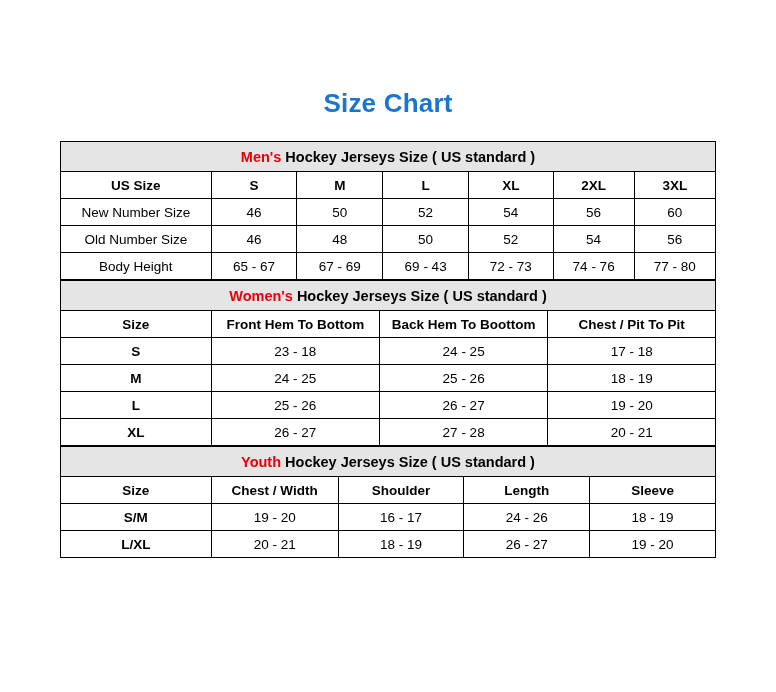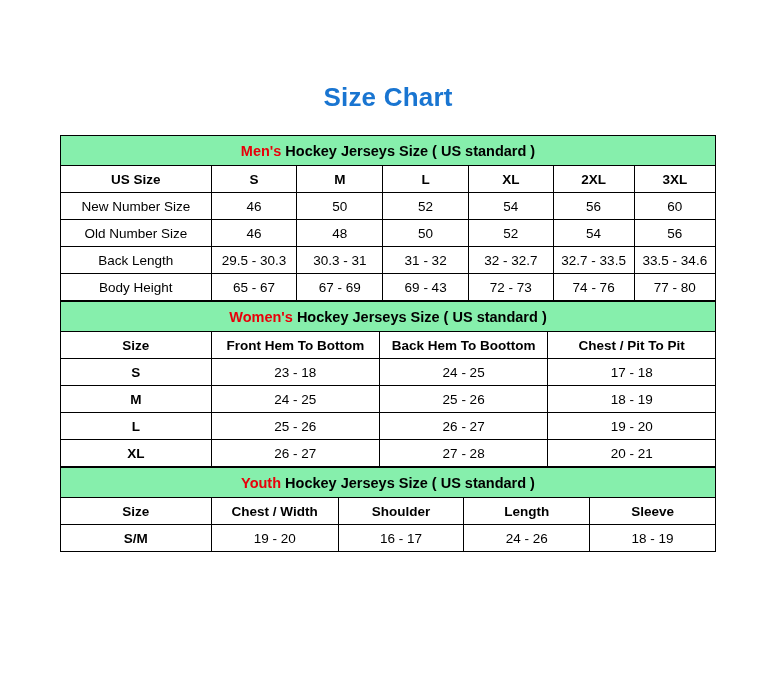--- a/index.html
+++ b/index.html
@@ -11,21 +11,21 @@
   body {
     width: 776px;
     height: 692px;
     font-family: "Liberation Sans", sans-serif;
     position: relative;
     overflow: hidden;
   }
   .page {
     width: 776px;
     height: 692px;
-    padding: 12px;
+    padding: 18px;
     position: relative;
   }
   .chart-title {
     text-align: center;
     color: #1975d1;
     font-size: 26px;
     font-weight: bold;
     margin: 0;
     padding-top: 70px;
     letter-spacing: 0.2px;
@@ -45,21 +45,21 @@
   td, th {
     border: 1px solid #000;
     font-size: 13.5px;
     color: #000;
     text-align: center;
     padding: 0;
     height: 27px;
     font-weight: normal;
   }
   .banner {
-    background: #86efac;
+    background: #e5e5e5;
     font-weight: bold;
     font-size: 14.5px;
     height: 30px;
   }
   .banner .accent { color: #e8000a; }
   .hdr-row td { font-weight: bold; margin-top: 20px; }
   .men-table td.lbl { font-weight: normal; }
   .men-table tr.hdr-row td { font-weight: bold; }
   .women-table td.sz { font-weight: bold; }
   .youth-table td.sz { font-weight: bold; }
@@ -111,29 +111,20 @@
           <tr>
             <td class="lbl">Old Number Size</td>
             <td>46</td>
             <td>48</td>
             <td>50</td>
             <td>52</td>
             <td>54</td>
             <td>56</td>
           </tr>
           <tr>
-            <td class="lbl">Back Length</td>
-            <td>29.5 - 30.3</td>
-            <td>30.3 - 31</td>
-            <td>31 - 32</td>
-            <td>32 - 32.7</td>
-            <td>32.7 - 33.5</td>
-            <td>33.5 - 34.6</td>
-          </tr>
-          <tr>
             <td class="lbl">Body Height</td>
             <td>65 - 67</td>
             <td>67 - 69</td>
             <td>69 - 43</td>
             <td>72 - 73</td>
             <td>74 - 76</td>
             <td>77 - 80</td>
           </tr>
         </tbody>
       </table>
@@ -205,18 +196,25 @@
             <td>Length</td>
             <td>Sleeve</td>
           </tr>
           <tr>
             <td class="sz">S/M</td>
             <td>19 - 20</td>
             <td>16 - 17</td>
             <td>24 - 26</td>
             <td>18 - 19</td>
           </tr>
+          <tr>
+            <td class="sz">L/XL</td>
+            <td>20 - 21</td>
+            <td>18 - 19</td>
+            <td>26 - 27</td>
+            <td>19 - 20</td>
+          </tr>
         </tbody>
       </table>
     </div>
 
   </div>
 </div>
 
 </body></html>

